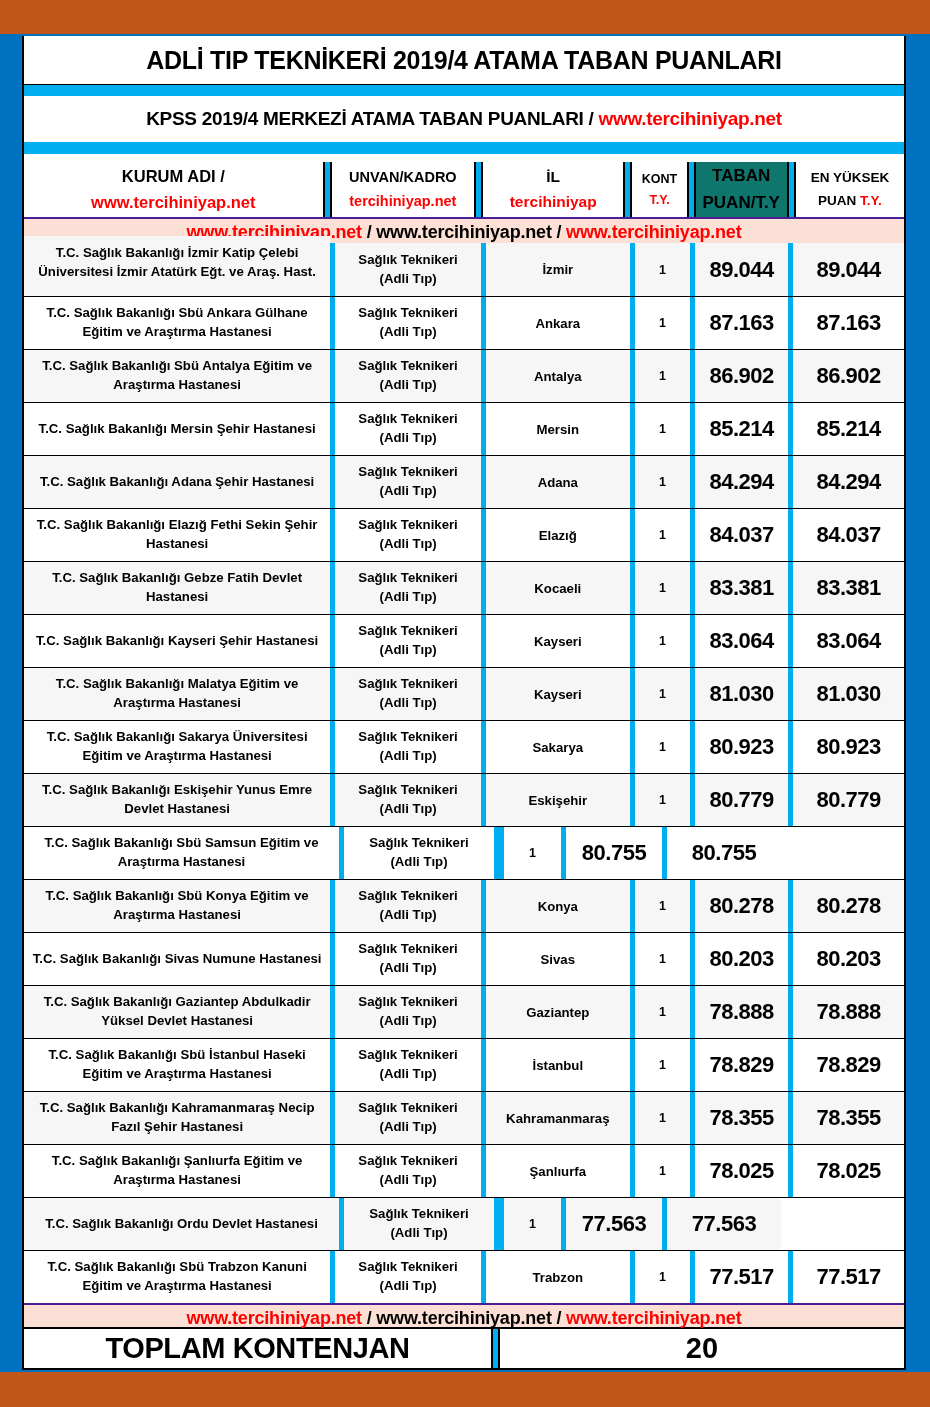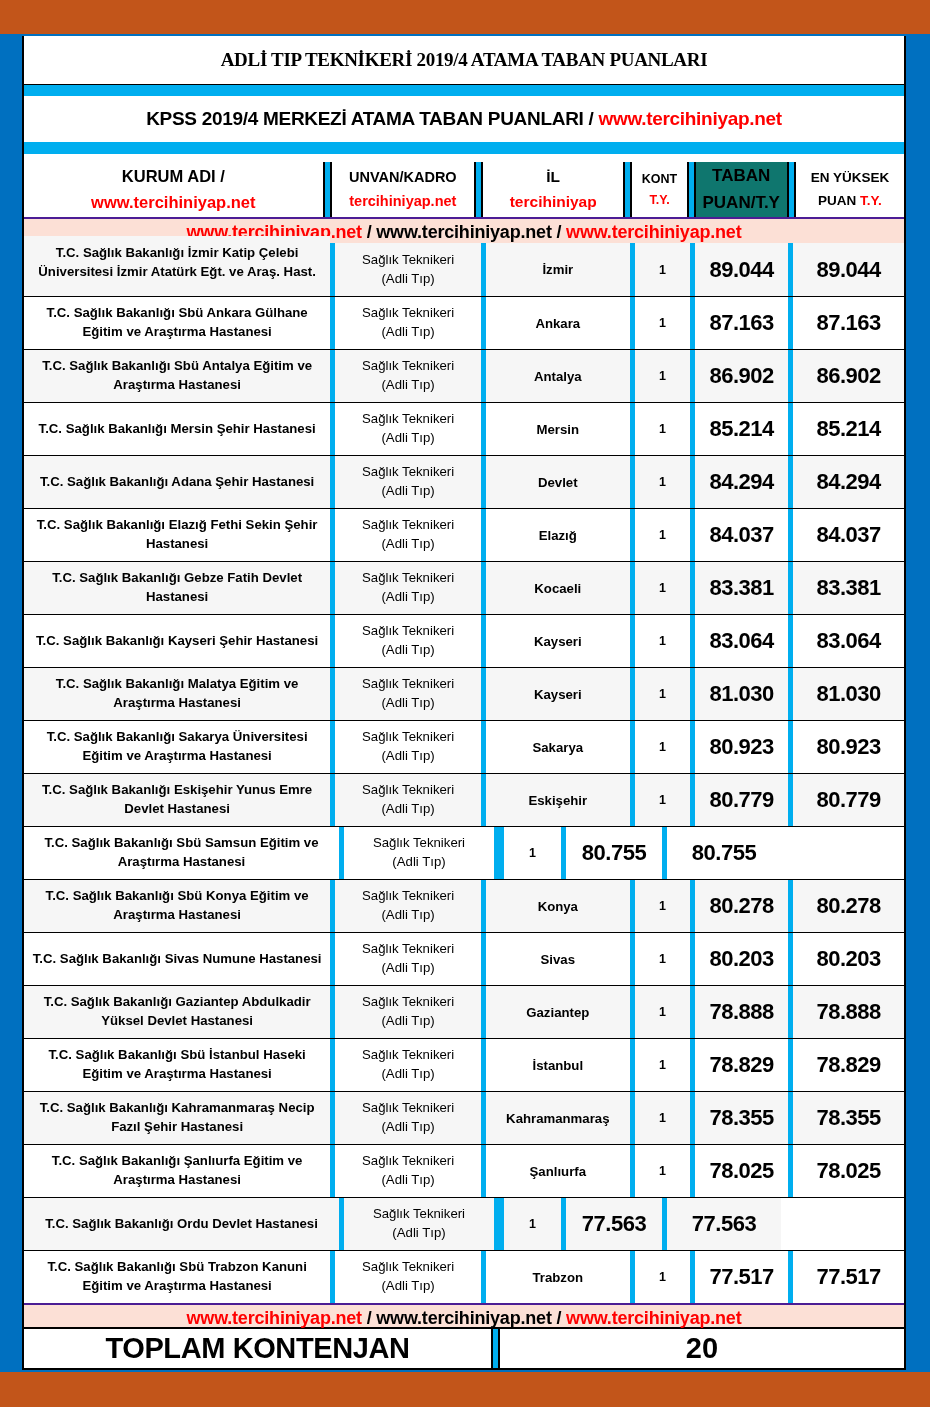--- a/index.html
+++ b/index.html
@@ -41,23 +41,22 @@
     background: #ffffff;
     border-bottom: 1px solid #000;
     border-top: 2px solid #000;
     text-align: center;
     font-weight: bold;
     letter-spacing: -0.3px;
   }
   #title-main {
     height: 64px;
     line-height: 48px;
-    font-size: 19px;
+    font-size: 25px;
     border-top: none;
-    font-family: Liberation Serif, serif;
   }
   #cyan-bar-1, #cyan-bar-2 {
     height: 15px;
     background: #00AEEF;
   }
   #title-sub {
     height: 46px;
     line-height: 46px;
     font-size: 19px;
     border-top: none;
@@ -123,21 +122,21 @@
   
   #body { }
   .data-row { height: 53px; border-top: 1px solid #000; }
   .data-row.alt .c { background: #f6f6f6; }
   .data-row .c1 {
     font-size: 13.2px;
     font-weight: bold;
     line-height: 1.42;
     padding: 8px 5px;
   }
-  .data-row .c2 { font-size: 13.2px; font-weight: normal; line-height: 1.42; }
+  .data-row .c2 { font-size: 13.2px; font-weight: bold; line-height: 1.42; }
   .data-row .c3 { font-size: 13.2px; font-weight: bold; }
   .data-row .c4 { font-size: 12.5px; font-weight: bold; }
   .data-row .c5, .data-row .c6 {
     font-size: 22px; font-weight: bold; letter-spacing: -0.5px;
   }
   .data-row:first-child { border-top: none; }
   
   #row-0 .c1 { justify-content: flex-start; margin-top: -7px; }
 
   
@@ -278,21 +277,21 @@
           <div class="c c6">85.214</div>
         </div>
         <div class="grid-row data-row alt" id="row-4">
           <div class="c c1">T.C. Sağlık Bakanlığı Adana Şehir Hastanesi</div>
           <div class="vsep"></div>
           <div class="c c2">
             <span>Sağlık Teknikeri</span>
             <span>(Adli Tıp)</span>
           </div>
           <div class="vsep"></div>
-          <div class="c c3">Devlet</div>
+          <div class="c c3">Adana</div>
           <div class="vsep"></div>
           <div class="c c4">1</div>
           <div class="vsep"></div>
           <div class="c c5">84.294</div>
           <div class="vsep"></div>
           <div class="c c6">84.294</div>
         </div>
         <div class="grid-row data-row" id="row-5">
           <div class="c c1">T.C. Sağlık Bakanlığı Elazığ Fethi Sekin Şehir Hastanesi</div>
           <div class="vsep"></div>

